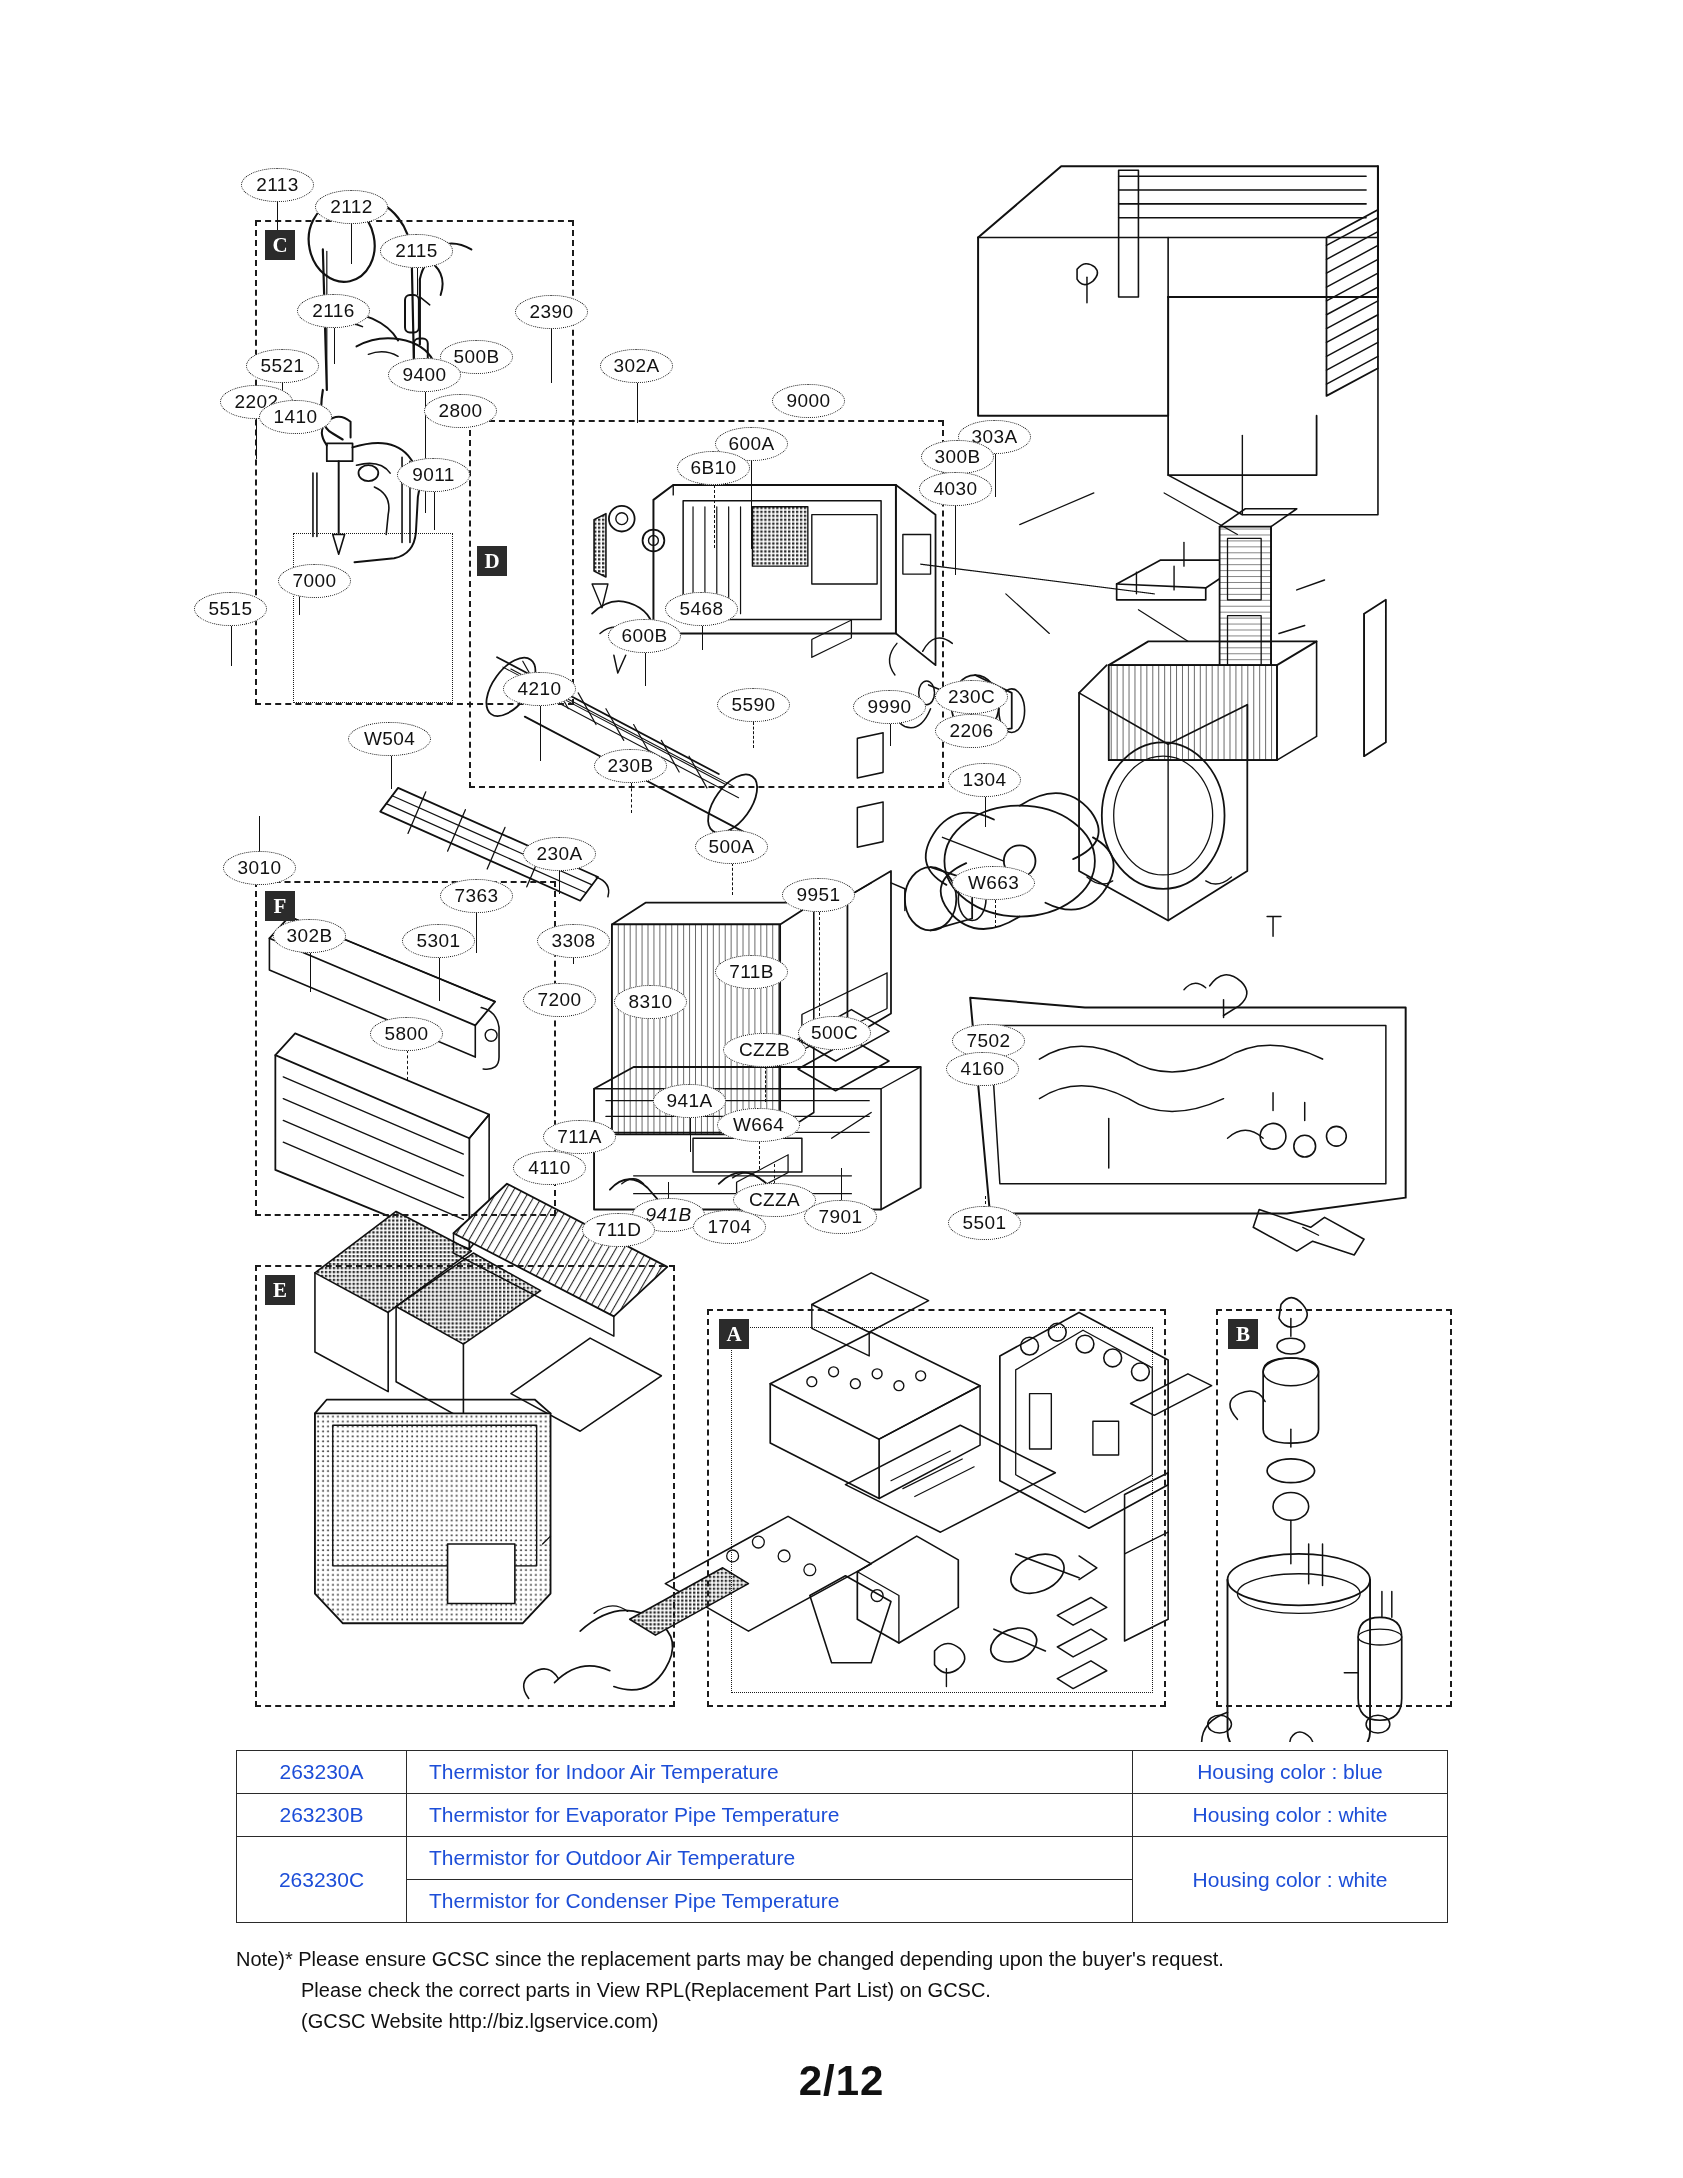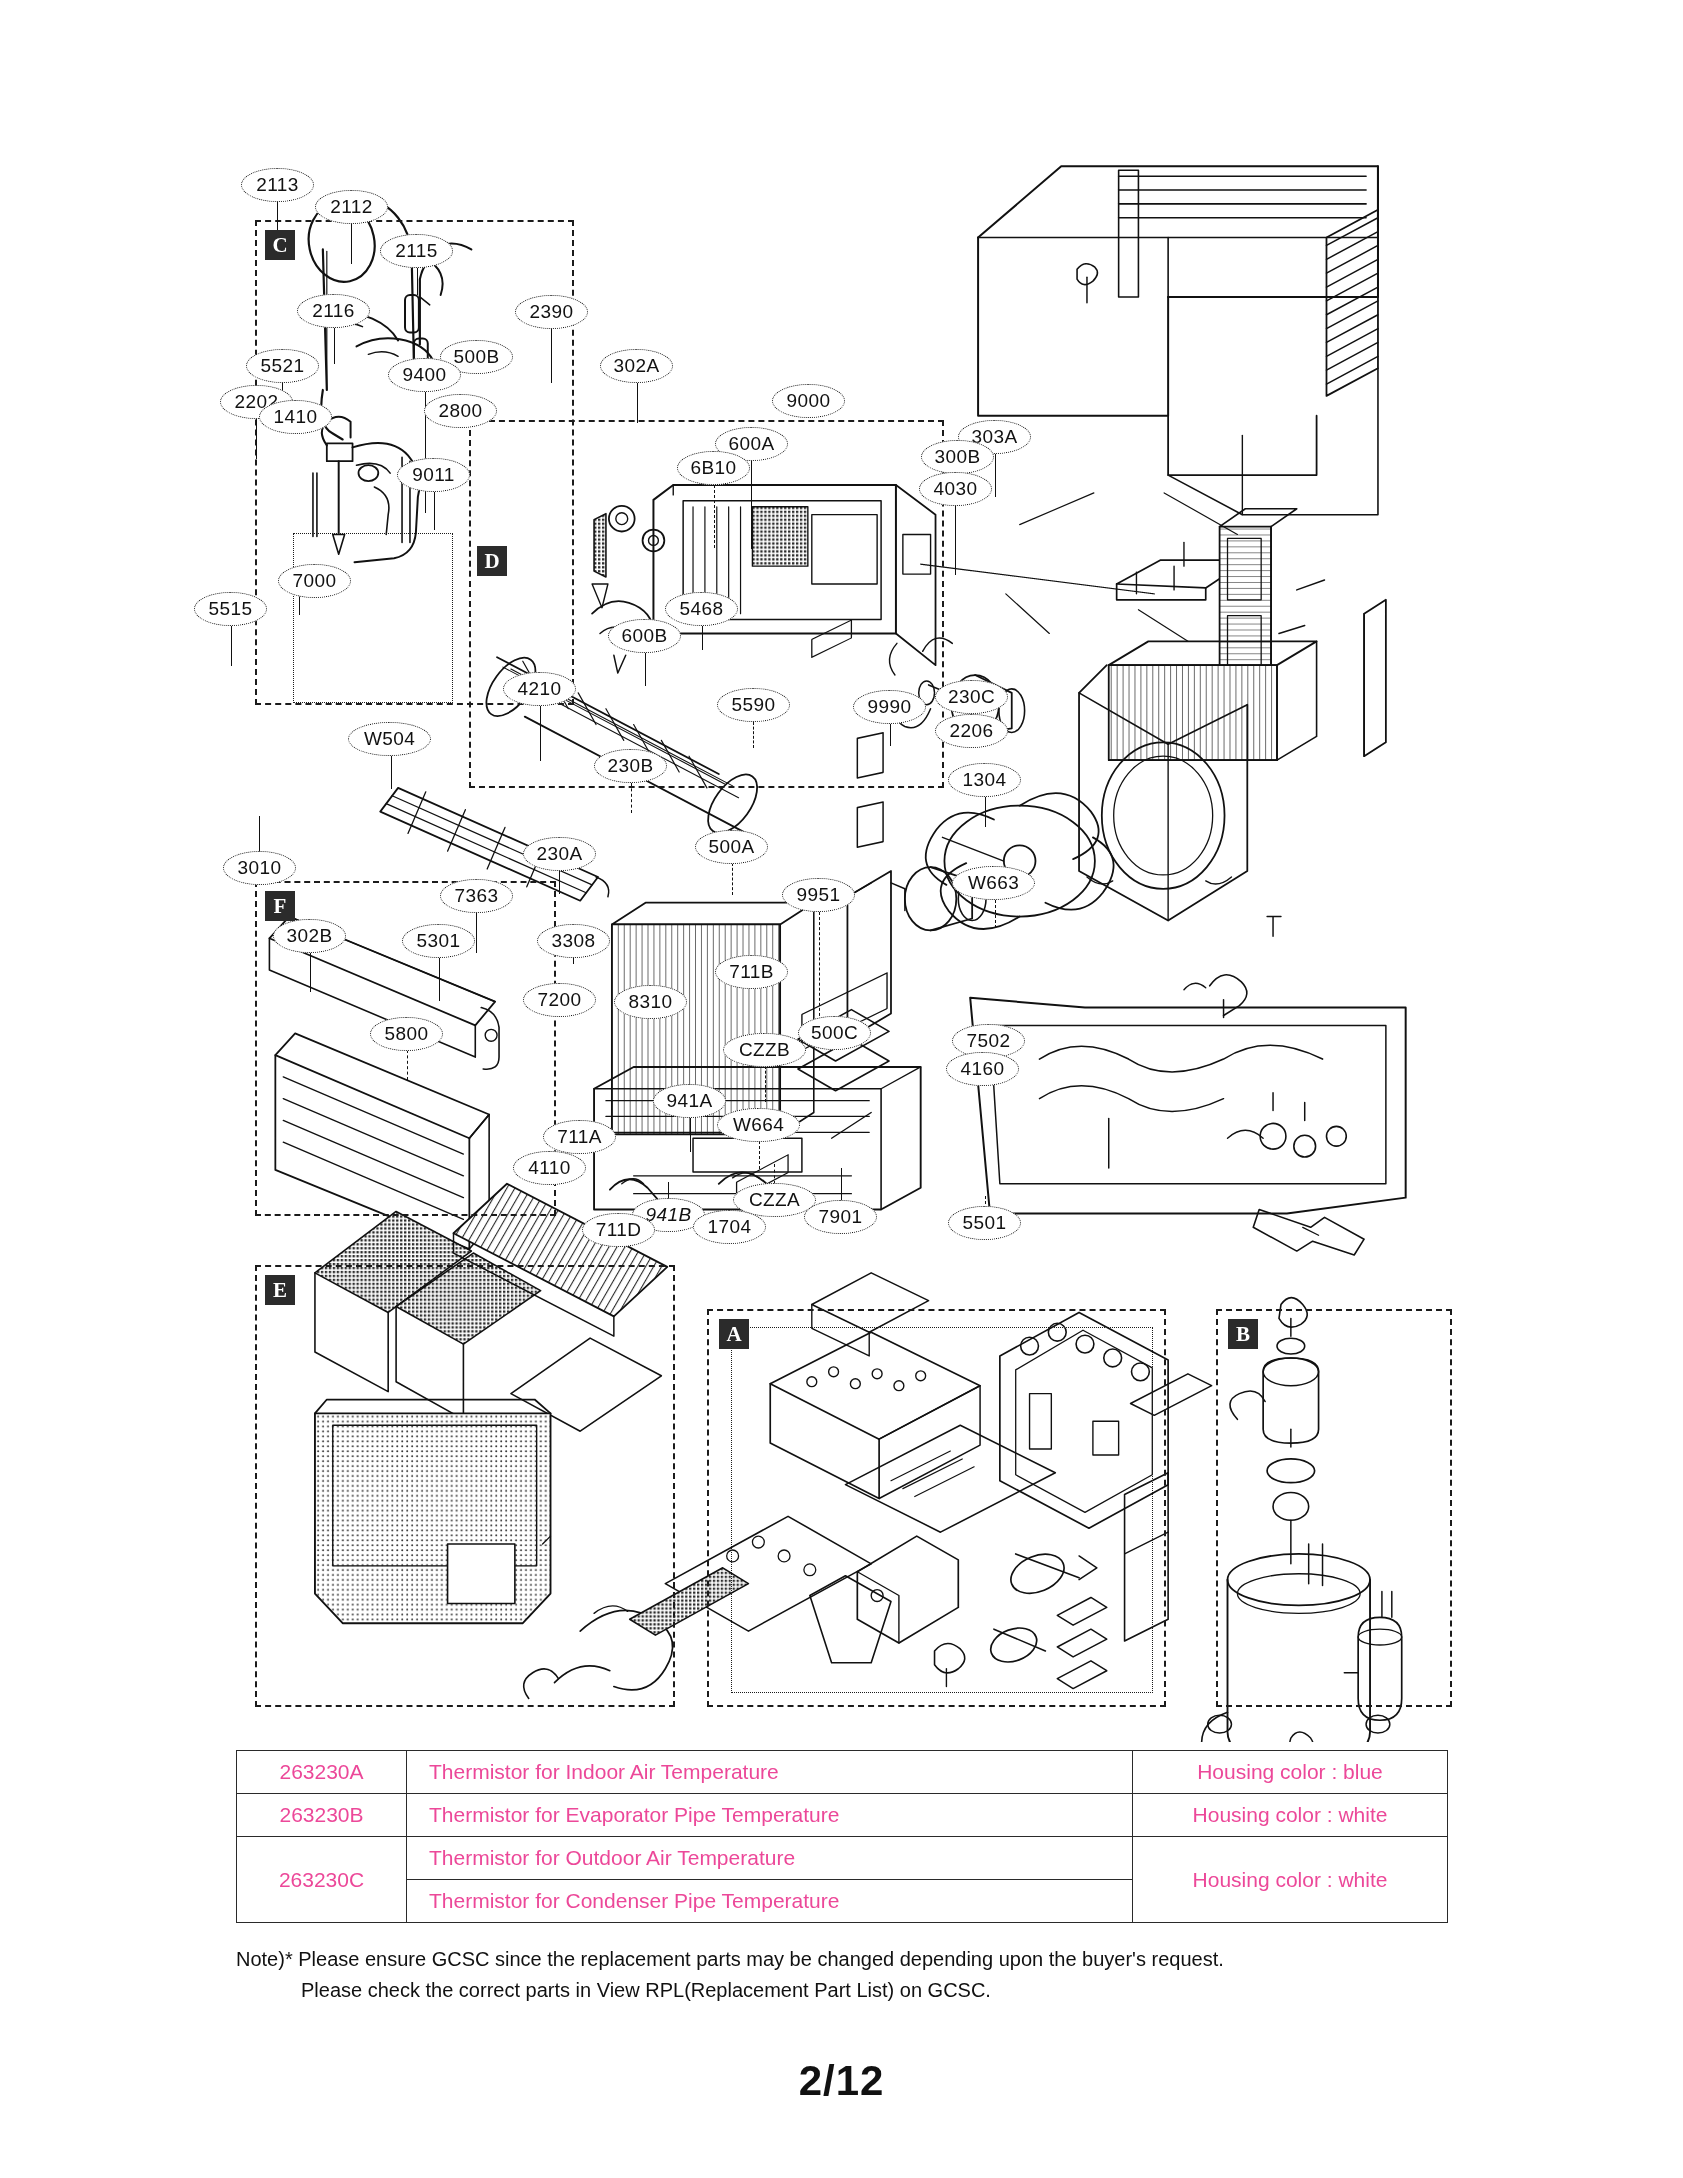--- a/index.html
+++ b/index.html
@@ -95,21 +95,21 @@
     left: 236px;
     top: 1750px;
     width: 1212px;
     border-collapse: collapse;
     font-family: "Liberation Sans", sans-serif;
   }
   #spec-table td {
     border: 1.4px solid #2a2a2a;
     font-size: 21px;
     padding: 9px 10px;
-    color: #ec4899;
+    color: #1d4ed8;
     background: #fff;
   }
   .c-code {
     width: 149px;
     text-align: center;
     white-space: nowrap;
   }
   .c-desc {
     width: 693px;
     text-align: left;
@@ -721,18 +721,19 @@
       </tr>
       <tr>
         <td class="c-desc">Thermistor for Condenser Pipe Temperature</td>
       </tr>
     </tbody>
   </table>
 
   <div id="note">
     <div class="ln1">Note)* Please ensure GCSC since the replacement parts may be changed depending upon the buyer's request.</div>
     <div class="ln2">Please check  the correct parts in View RPL(Replacement Part List) on GCSC.</div>
+    <div class="ln3">(GCSC Website  http://biz.lgservice.com)</div>
   </div>
 
   <div id="page-number">2/12</div>
 
 </div>
 
 
 </body></html>

